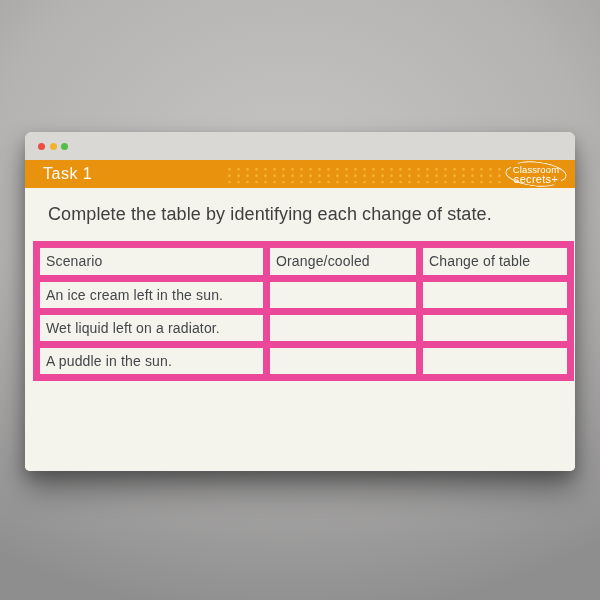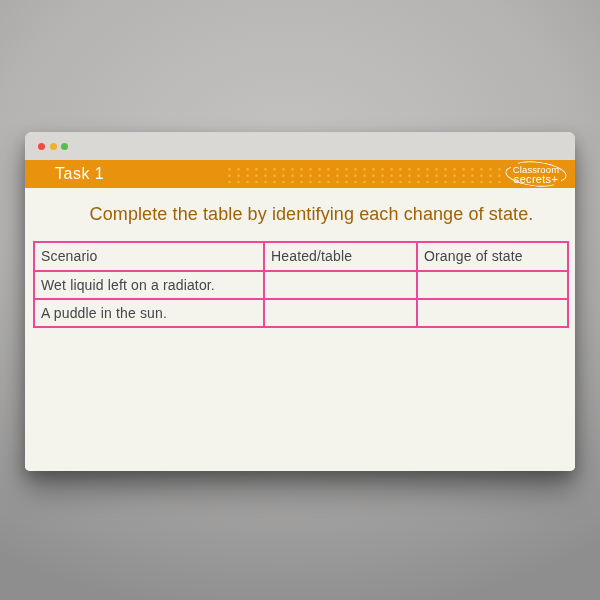--- a/index.html
+++ b/index.html
@@ -37,21 +37,20 @@
   }
   .dot.red    { background: #ee4c41; }
   .dot.yellow { background: #f3b02b; }
   .dot.green  { background: #53bf4a; }
   .orangebar {
     position: relative;
     height: 28px;
     background: #e8920e;
     display: flex;
     align-items: center;
-    padding-left: 12px;
   }
   .task-title {
     margin-left: 18px;
     font-size: 16px;
     letter-spacing: .5px;
     color: #fefdf9;
   }
   .dots {
     position: absolute;
     left: 200px; width: 278px;
@@ -89,34 +88,33 @@
   .logo-line2 { display: block; font-size: 11px; line-height: 9px;  letter-spacing: .3px; }
   .bodyarea {
     position: relative;
     height: 283px;
     background: #f5f4ec;
   }
   .instruction {
     margin: 16px 0 0 23px;
     font-size: 18px;
     letter-spacing: .1px;
-    color: #a16207;
-    text-align: center;
+    color: #404040;
   }
   .task-table {
     border-collapse: collapse;
     table-layout: fixed;
     margin: 16px 0 0 8px;
     width: 534px;
   }
   .task-table col.c1 { width: 230px; }
   .task-table col.c2 { width: 153px; }
   .task-table col.c3 { width: 151px; }
   .task-table th, .task-table td {
-    border: 2px solid #ec4899;
+    border: 7px solid #ec4899;
     font-weight: normal;
     text-align: left;
     vertical-align: middle;
     padding: 0 2px 0 6px;
     font-size: 14px;
     letter-spacing: .15px;
     color: #43464a;
     white-space: nowrap;
     overflow: hidden;
   }
@@ -151,25 +149,30 @@
 
       <table class="task-table">
         <colgroup>
             <col class="c1">
             <col class="c2">
             <col class="c3">
           </colgroup>
         <thead>
           <tr>
             <th>Scenario</th>
-            <th>Heated/table</th>
-            <th>Orange of state</th>
+            <th>Orange/cooled</th>
+            <th>Change of table</th>
           </tr>
         </thead>
         <tbody>
+          <tr>
+            <td>An ice cream left in the sun.</td>
+            <td></td>
+            <td></td>
+          </tr>
           <tr>
             <td>Wet liquid left on a radiator.</td>
             <td></td>
             <td></td>
           </tr>
           <tr>
             <td>A puddle in the sun.</td>
             <td></td>
             <td></td>
           </tr>

